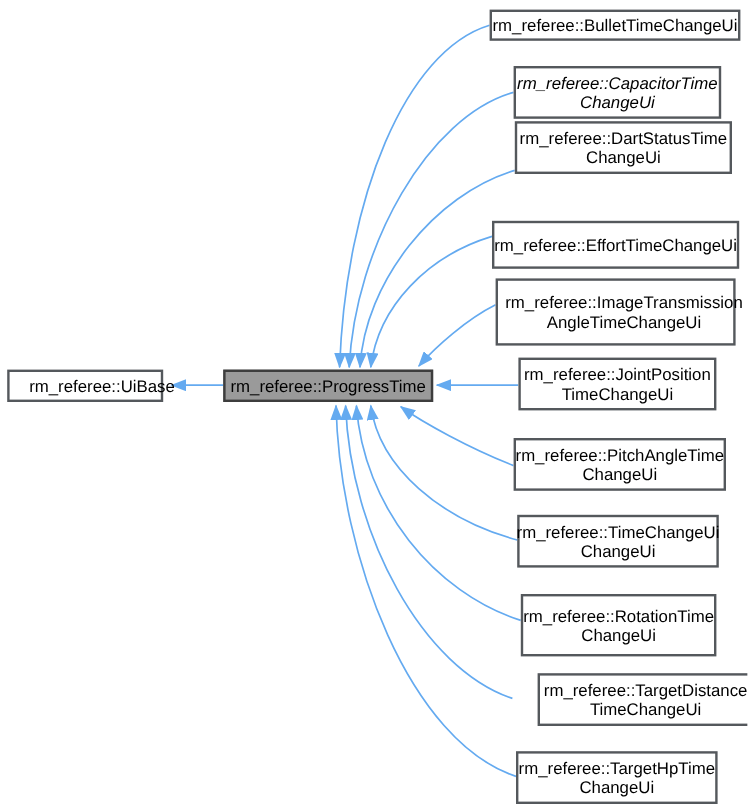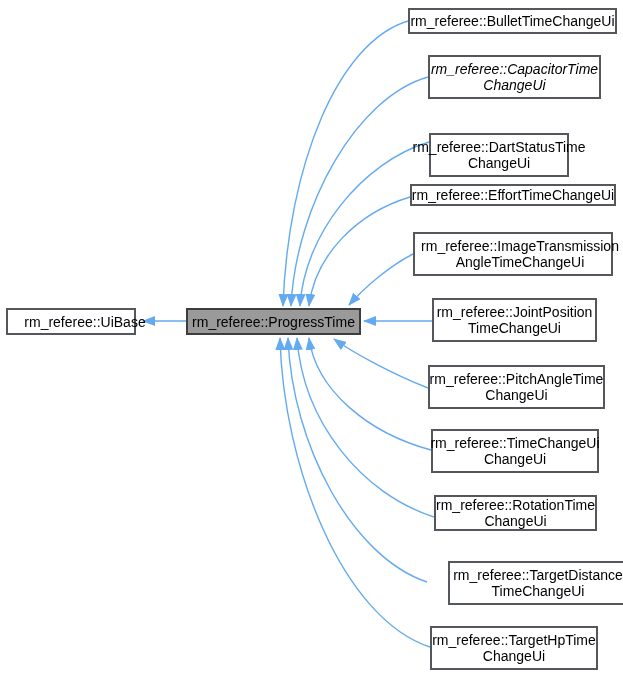--- a/index.html
+++ b/index.html
@@ -65,30 +65,30 @@
         <path d="M427,582 C352,557 292,445 288,338" class="edge" marker-end="url(#arrowhead)"></path>
         <path d="M430,647 C342,618 283,465 280,338" class="edge" marker-end="url(#arrowhead)"></path>
       </g>
   </svg>
 
 <div class="node" style="left: 6px; top: 308px; width: 130px; height: 27px; padding-left: 32px;">rm_referee::UiBase</div>
     <div class="node current" style="left: 186px; top: 308px; width: 175px; height: 27px;">rm_referee::ProgressTime</div>
     <div class="node" style="left: 408px; top: 8px; width: 209px; height: 26px;">rm_referee::BulletTimeChangeUi</div>
     <div class="node" style="left: 428px; top: 55px; width: 173px; height: 44px; font-style: italic;">rm_referee::CapacitorTime
 ChangeUi</div>
-    <div class="node" style="left: 429px; top: 133px; width: 140px; height: 44px;">rm_referee::DartStatusTime
+    <div class="node" style="left: 429px; top: 101px; width: 181px; height: 44px;">rm_referee::DartStatusTime
 ChangeUi</div>
-    <div class="node" style="left: 410px; top: 184px; width: 206px; height: 22px;">rm_referee::EffortTimeChangeUi</div>
-    <div class="node" style="left: 413px; top: 232px; width: 200px; height: 44px; padding-left: 18px;">rm_referee::ImageTransmission
+    <div class="node" style="left: 410px; top: 184px; width: 206px; height: 40px;">rm_referee::EffortTimeChangeUi</div>
+    <div class="node" style="left: 413px; top: 232px; width: 200px; height: 56px; padding-left: 18px;">rm_referee::ImageTransmission
 AngleTimeChangeUi</div>
     <div class="node" style="left: 432px; top: 298px; width: 165px; height: 44px;">rm_referee::JointPosition
 TimeChangeUi</div>
     <div class="node" style="left: 428px; top: 365px; width: 177px; height: 44px;">rm_referee::PitchAngleTime
 ChangeUi</div>
     <div class="node" style="left: 431px; top: 429px; width: 168px; height: 44px;">rm_referee::TimeChangeUi
 ChangeUi</div>
-    <div class="node" style="left: 434px; top: 495px; width: 163px; height: 36px;">rm_referee::RotationTime
+    <div class="node" style="left: 434px; top: 495px; width: 163px; height: 52px;">rm_referee::RotationTime
 ChangeUi</div>
     <div class="node" style="left: 448px; top: 561px; width: 180px; height: 44px;">rm_referee::TargetDistance
 TimeChangeUi</div>
     <div class="node" style="left: 430px; top: 626px; width: 168px; height: 44px;">rm_referee::TargetHpTime
 ChangeUi</div>
   </div>
 
 </body></html>

